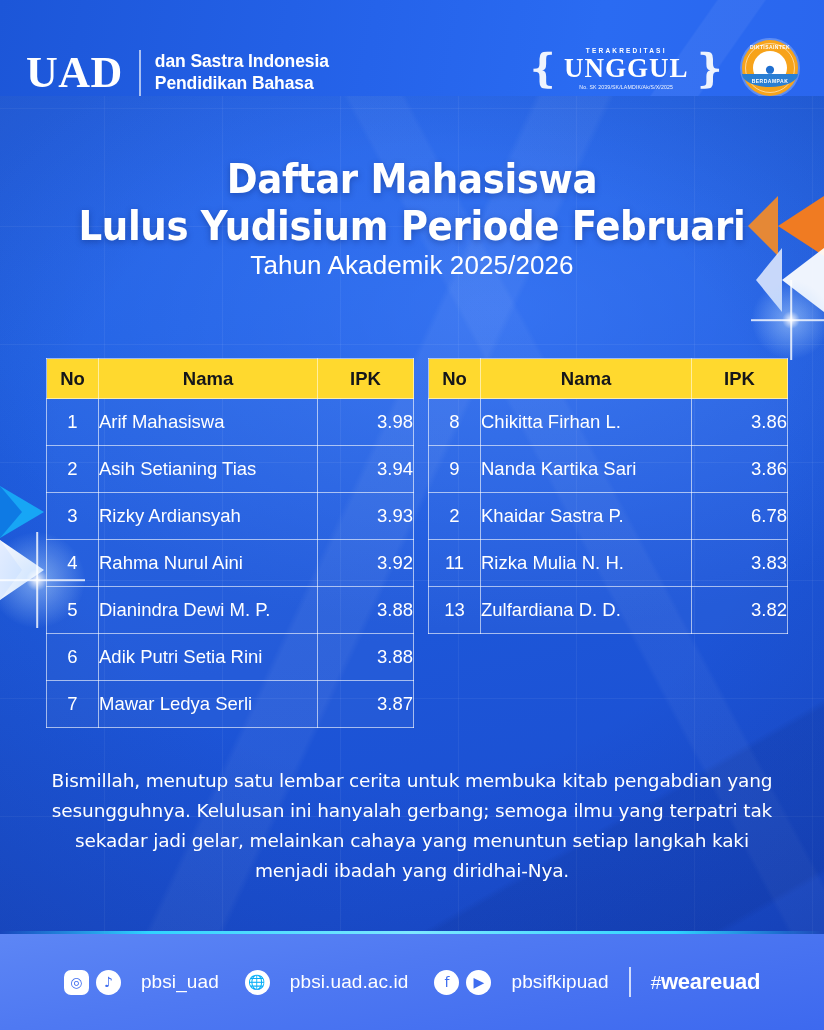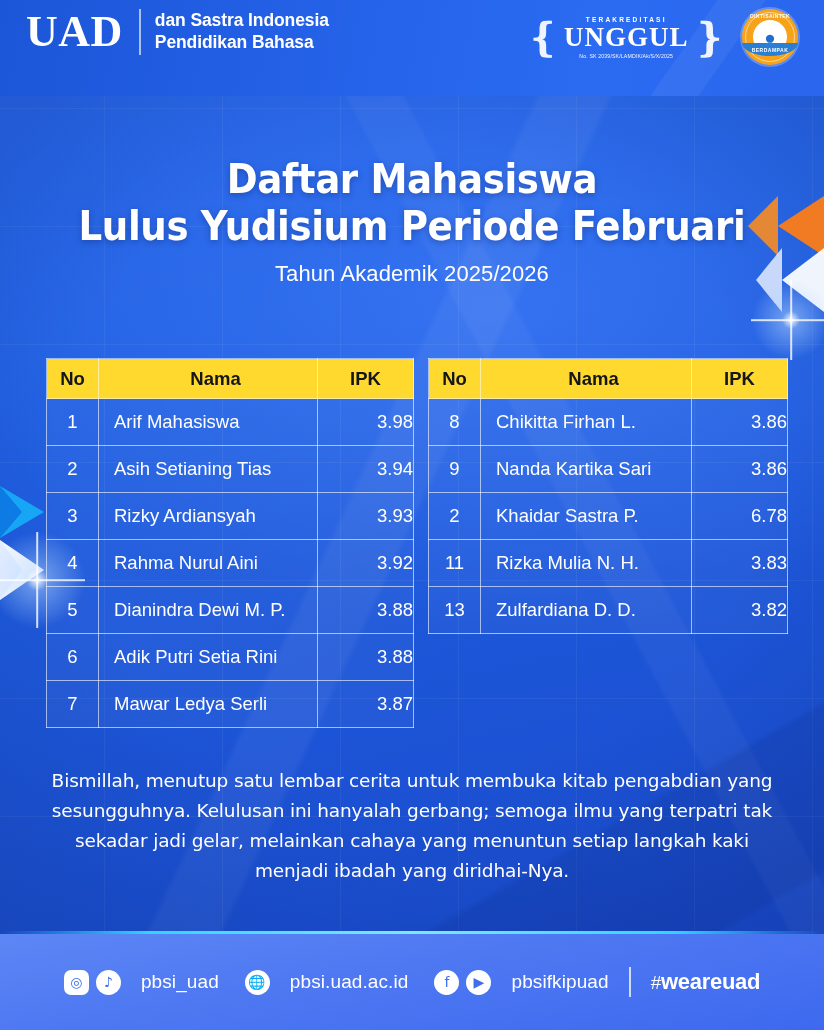--- a/index.html
+++ b/index.html
@@ -43,21 +43,21 @@
   
   .headband {
     position:absolute; top:0; left:0; right:0; height:96px;
     background:linear-gradient(100deg,#1c56d8 0%, #2563ea 45%, #2a6bf2 72%, #2a66ee 100%);
     overflow:hidden;
   }
   .headband:after {
     content:""; position:absolute; top:-40px; right:-30px; width:340px; height:200px;
     background:linear-gradient(125deg, transparent 48%, rgba(255,255,255,.055) 48.5%, rgba(255,255,255,.055) 58%, transparent 58.5%);
   }
-  .head-inner { position:absolute; inset:0; display:flex; align-items:flex-start; justify-content:space-between; padding:9px 26px; }
+  .head-inner { position:absolute; inset:0; display:flex; align-items:flex-end; justify-content:space-between; padding:0 26px; }
 
   .brand { display:flex; align-items:center; gap:14px; }
   .uad-mark {
     font-family:"Liberation Serif", serif;
     font-size:44px; font-weight:700; color:#fff; letter-spacing:.5px; line-height:1;
     position:relative; padding-right:2px;
   }
   .brand-div { width:2px; height:46px; background:rgba(255,255,255,.62); }
   .brand-text { color:#fff; font-size:17.5px; font-weight:700; line-height:1.25; letter-spacing:-.1px; }
 
@@ -147,41 +147,41 @@
   .title-block { position:absolute; top:156px; left:0; right:0; text-align:center; }
   .t-line {
     color:#fff; font-weight:700; font-size:40px; line-height:1.18;
     letter-spacing:-.4px;
     font-family:"DejaVu Sans", sans-serif;
     transform:scaleX(.93); transform-origin:center;
     text-shadow:0 2px 7px rgba(8,30,95,.35);
   }
   .t-line.l2 { font-size:40px; }
   .t-sub {
-    color:#fff; font-size:22px; font-weight:400; margin-top:11px;
+    color:#fff; font-size:26px; font-weight:400; margin-top:0;
     letter-spacing:.1px;
   }
 
   
   .tables { position:absolute; top:358px; left:46px; right:36px; display:flex; gap:14px; align-items:flex-start; }
   .tbl { border-collapse:collapse; table-layout:fixed; }
   .tbl.left  { width:368px; }
   .tbl.right { width:360px; }
   .tbl th {
     background:#FFD92E; color:#15161a; font-size:18.5px; font-weight:700;
     height:40px; border:1px solid rgba(255,255,255,.55);
     text-align:center;
   }
   .tbl td {
     border:1px solid rgba(255,255,255,.60);
     color:#fff; font-size:18.5px; height:47px;
     background:rgba(255,255,255,.035);
   }
   .c-no   { width:52px;  text-align:center; }
-  .c-nama { text-align:left; padding-left:15px; }
+  .c-nama { text-align:left; }
   .c-ipk  { width:96px;  text-align:right; }
   .tbl.right .c-no { width:52px; }
   .tbl.right .c-ipk { width:96px; }
 
   
   .quote {
     position:absolute; top:766px; left:44px; right:44px;
     text-align:center; color:#fff; font-size:18.5px; line-height:1.62;
     font-family:"DejaVu Sans", sans-serif;
     letter-spacing:-.15px;

